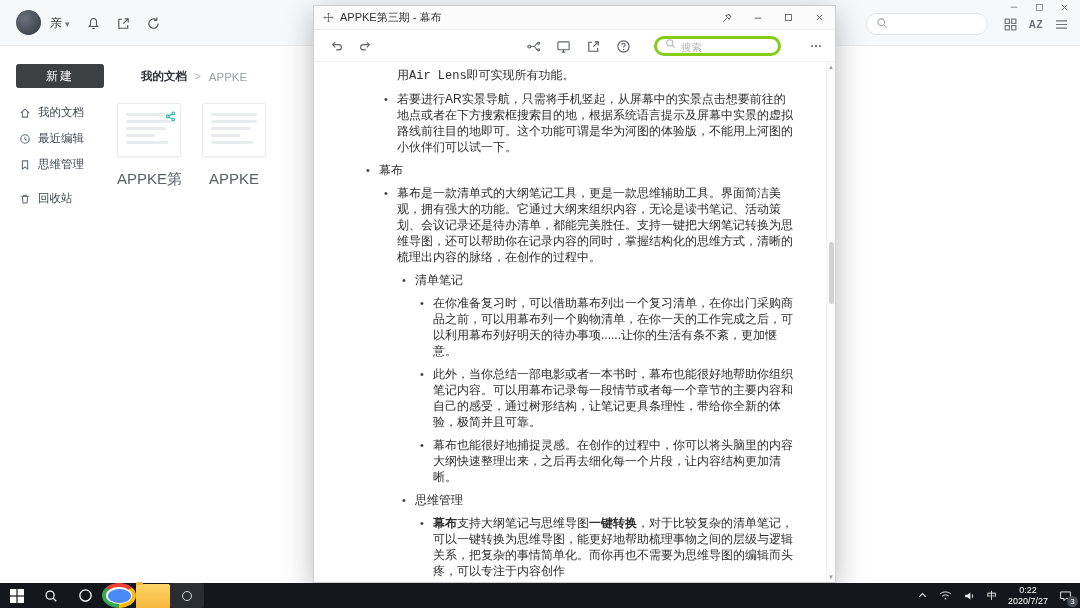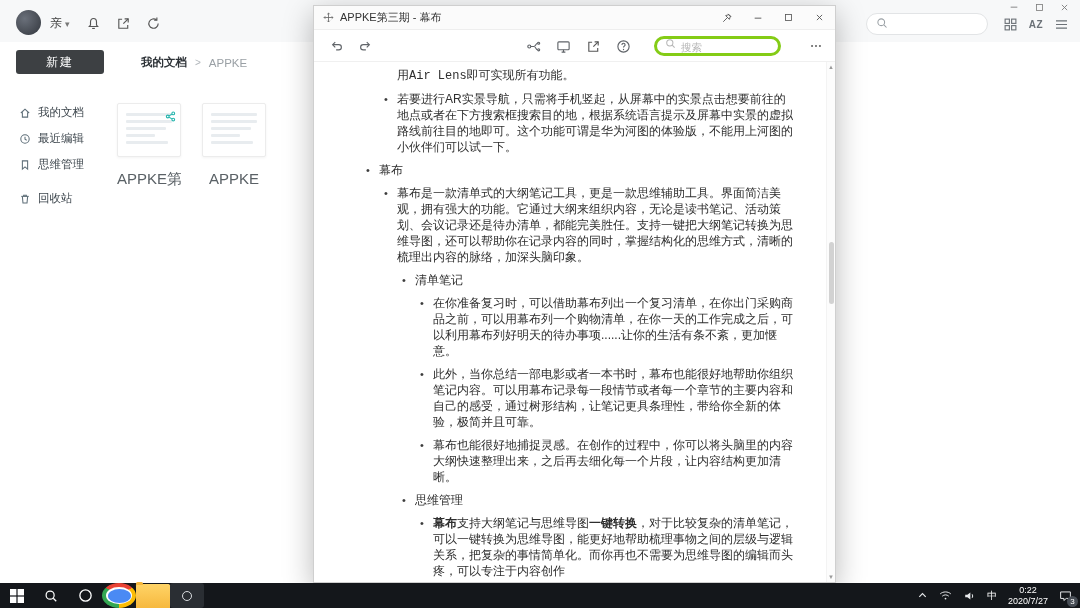--- a/index.html
+++ b/index.html
@@ -15,21 +15,21 @@
 .caret{font-size:9px;color:#777}
 .tb-actions{position:absolute;left:84px;top:0;height:46px;display:flex;align-items:center;gap:12px}
 .tb-actions span{width:18px;height:18px;display:flex;align-items:center;justify-content:center}
 .search-pill{position:absolute;right:92px;top:13px;width:122px;height:22px;border-radius:11px;background:#fff;border:1px solid #e2e4e6;display:flex;align-items:center;gap:6px;padding:0 9px}
 .search-pill input{border:0;outline:0;flex:1;min-width:0;font-size:11px;background:transparent}
 .tb-right{position:absolute;right:12px;top:14px;display:flex;align-items:center;gap:12px;height:20px}
 .tb-right span{display:flex;align-items:center;justify-content:center}
 .az-txt{font-size:10px;font-weight:bold;color:#6b7177;letter-spacing:.5px}
 .mini-ctrl{position:absolute;top:1px;right:10px;display:flex;gap:13px}
 .mini-ctrl span{width:12px;height:12px;display:flex;align-items:center;justify-content:center;opacity:.75}
-.bg-actionbar{position:absolute;left:0;top:42px;right:0;height:42px;background:#fff}
+.bg-actionbar{position:absolute;left:0;top:56px;right:0;height:42px;background:#fff}
 .new-btn{position:absolute;left:16px;top:8px;width:88px;height:24px;background:#3d4043;color:#fff;font-size:12px;border-radius:3px;display:flex;align-items:center;justify-content:center;letter-spacing:2px;cursor:default}
 .breadcrumb{position:absolute;left:141px;top:13px;display:flex;align-items:center;gap:8px;font-size:11.5px}
 .bc-root{color:#2e3338;font-weight:bold}
 .bc-sep{color:#b0b5ba;font-size:10px}
 .bc-cur{color:#9aa0a5}
 .sidebar{position:absolute;left:18px;top:104px;width:86px;display:flex;flex-direction:column;gap:9px}
 .sb-item{display:flex;align-items:center;gap:7px;height:17px;font-size:11.5px;color:#3e474e;cursor:default}
 .sb-item:last-child{margin-top:8px}
 .sb-ic{width:13px;height:13px;display:flex;align-items:center;justify-content:center}
 .doc-grid{position:absolute;left:117px;top:103px;display:flex;gap:21px}
@@ -356,21 +356,21 @@
           </div>
           <div class="ol-item" style="padding-left: 0px;">
             <div class="ol-row">
               <span class="ol-bullet">•</span>
               <span class="ol-text"><span>幕布</span></span>
             </div>
           </div>
           <div class="ol-item" style="padding-left: 18px;">
             <div class="ol-row">
               <span class="ol-bullet">•</span>
-              <span class="ol-text"><span>幕布是一款清单式的大纲笔记工具，更是一款思维辅助工具。界面简洁美观，拥有强大的功能。它通过大纲来组织内容，无论是读书笔记、活动策划、会议记录还是待办清单，都能完美胜任。支持一键把大纲笔记转换为思维导图，还可以帮助你在记录内容的同时，掌握结构化的思维方式，清晰的梳理出内容的脉络，加深头脑印象。</span></span>
+              <span class="ol-text"><span>幕布是一款清单式的大纲笔记工具，更是一款思维辅助工具。界面简洁美观，拥有强大的功能。它通过大纲来组织内容，无论是读书笔记、活动策划、会议记录还是待办清单，都能完美胜任。支持一键把大纲笔记转换为思维导图，还可以帮助你在记录内容的同时，掌握结构化的思维方式，清晰的梳理出内容的脉络，在创作的过程中。</span></span>
             </div>
           </div>
           <div class="ol-item" style="padding-left: 36px;">
             <div class="ol-row">
               <span class="ol-bullet">•</span>
               <span class="ol-text"><span>清单笔记</span></span>
             </div>
           </div>
           <div class="ol-item" style="padding-left: 54px;">
             <div class="ol-row">

